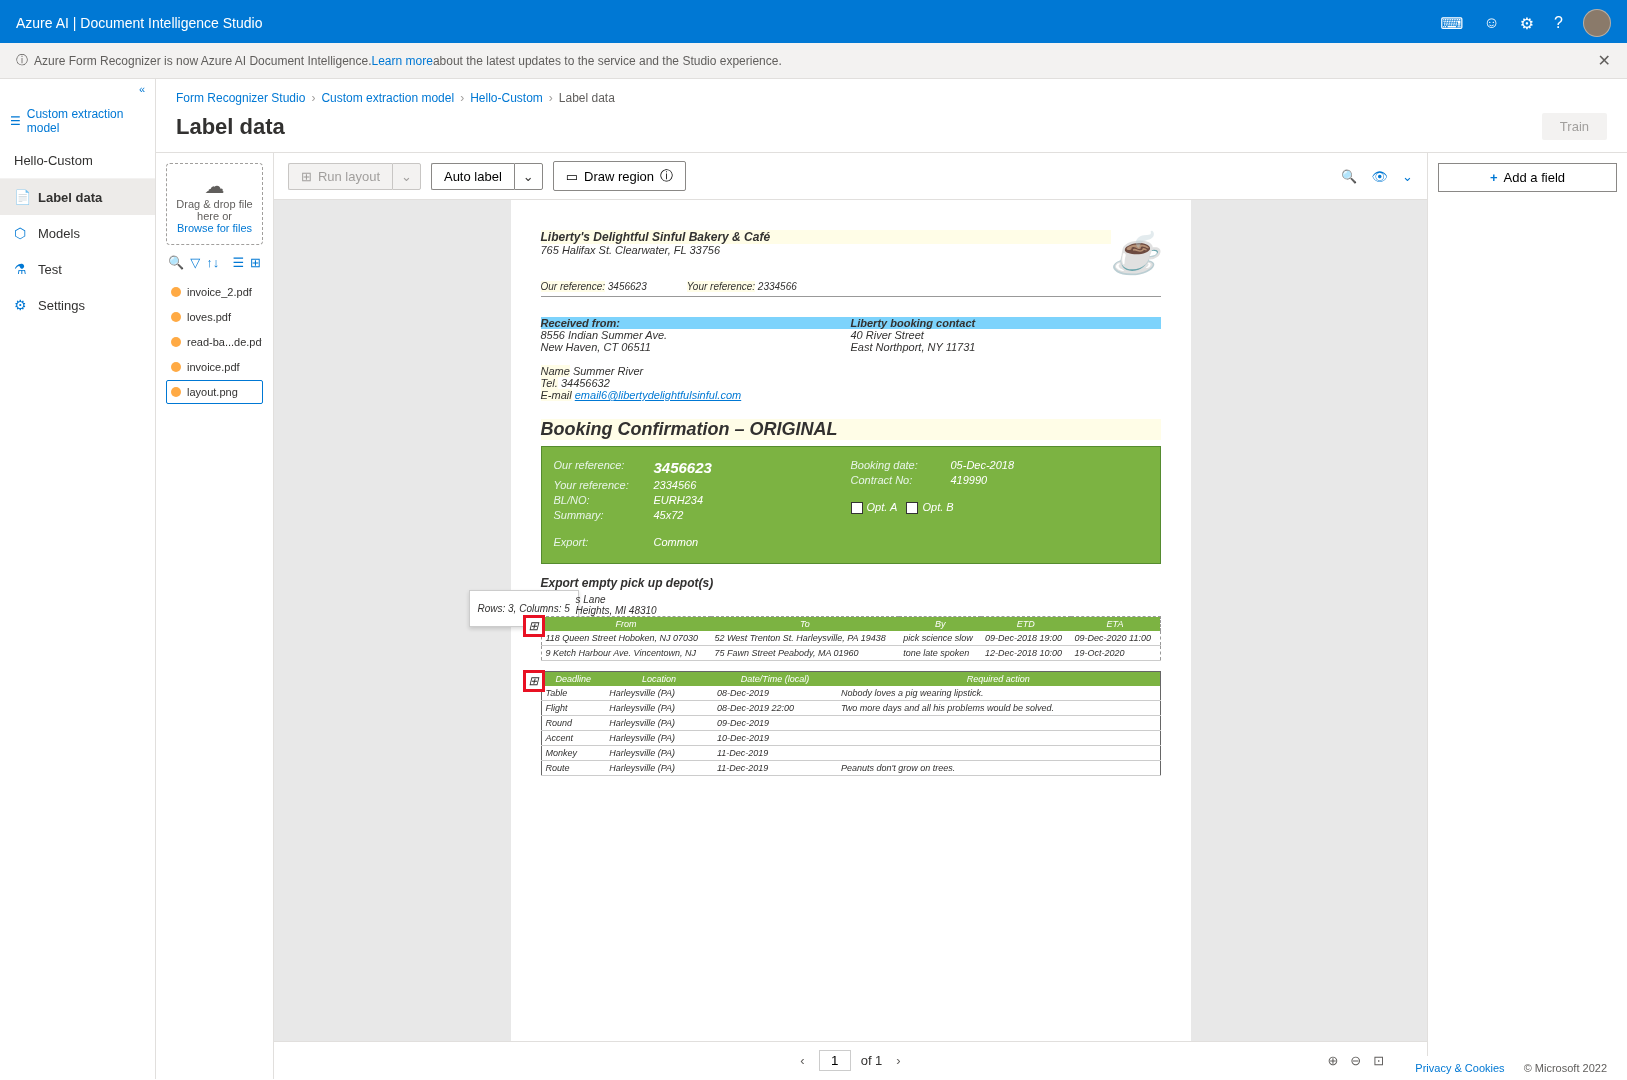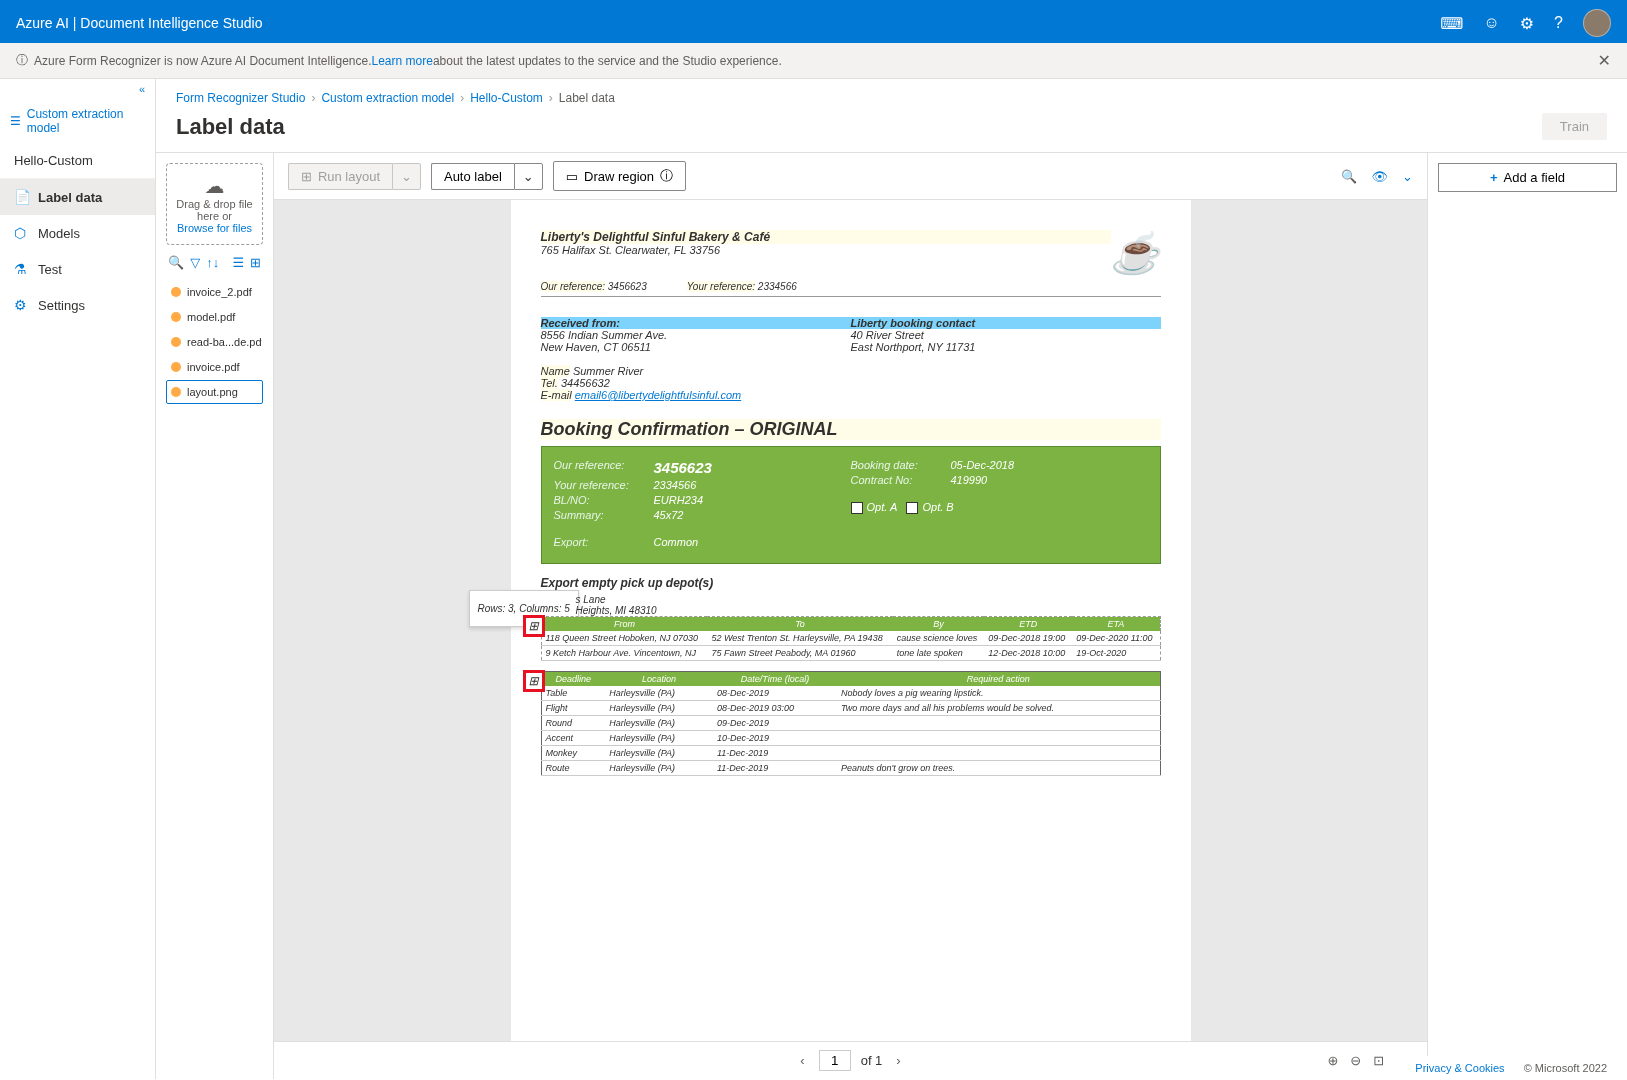--- a/index.html
+++ b/index.html
@@ -172,21 +172,21 @@
           <span style="margin-left:auto">☰</span>
           <span>⊞</span>
         </div>
         <div class="file-list" id="file-list">
             <div class="file-item">
               <span class="file-dot"></span>
               <span>invoice_2.pdf</span>
             </div>
             <div class="file-item">
               <span class="file-dot"></span>
-              <span>model.pdf</span>
+              <span>loves.pdf</span>
             </div>
             <div class="file-item">
               <span class="file-dot"></span>
               <span>read-ba...de.pdf</span>
             </div>
             <div class="file-item">
               <span class="file-dot"></span>
               <span>invoice.pdf</span>
             </div>
             <div class="file-item selected">
@@ -307,21 +307,21 @@
                     <tr>
                       <th>From</th>
                       <th>To</th>
                       <th>By</th>
                       <th>ETD</th>
                       <th>ETA</th>
                     </tr>
                     <tr>
                       <td>118 Queen Street Hoboken, NJ 07030</td>
                       <td>52 West Trenton St. Harleysville, PA 19438</td>
-                      <td>cause science loves</td>
+                      <td>pick science slow</td>
                       <td>09-Dec-2018 19:00</td>
                       <td>09-Dec-2020 11:00</td>
                     </tr>
                     <tr>
                       <td>9 Ketch Harbour Ave. Vincentown, NJ</td>
                       <td>75 Fawn Street Peabody, MA 01960</td>
                       <td>tone late spoken</td>
                       <td>12-Dec-2018 10:00</td>
                       <td>19-Oct-2020</td>
                     </tr>
@@ -341,21 +341,21 @@
                     </tr>
                     <tr>
                       <td>Table</td>
                       <td>Harleysville (PA)</td>
                       <td>08-Dec-2019</td>
                       <td>Nobody loves a pig wearing lipstick.</td>
                     </tr>
                     <tr>
                       <td>Flight</td>
                       <td>Harleysville (PA)</td>
-                      <td>08-Dec-2019 03:00</td>
+                      <td>08-Dec-2019 22:00</td>
                       <td>Two more days and all his problems would be solved.</td>
                     </tr>
                     <tr>
                       <td>Round</td>
                       <td>Harleysville (PA)</td>
                       <td>09-Dec-2019</td>
                       <td></td>
                     </tr>
                     <tr>
                       <td>Accent</td>

